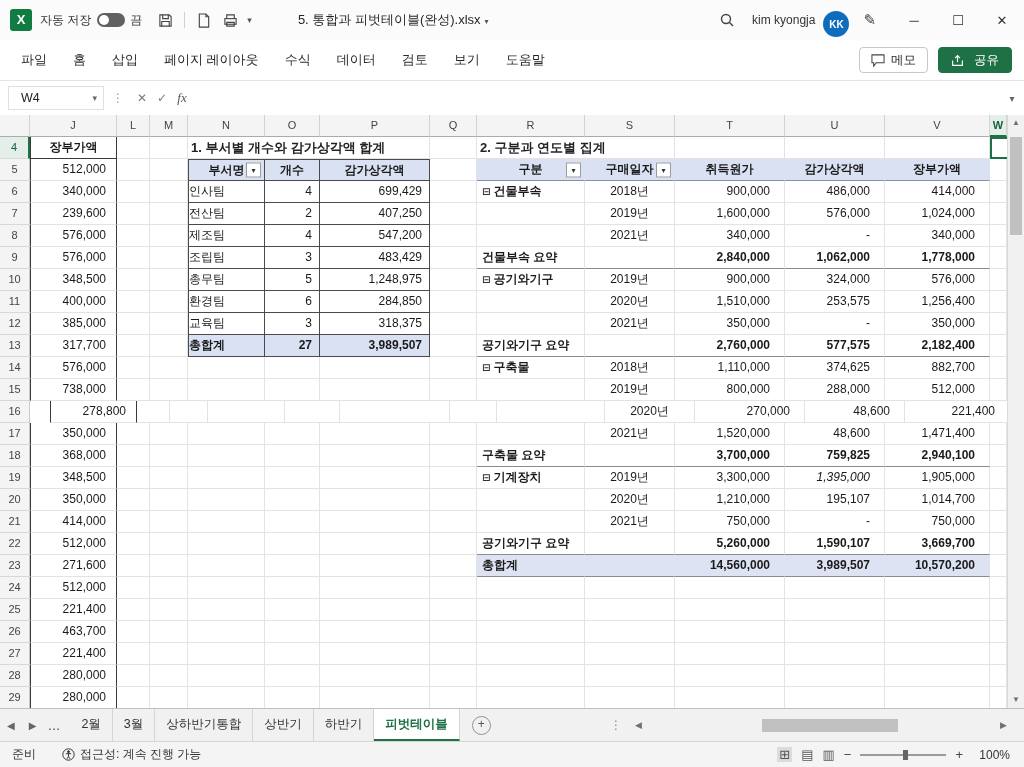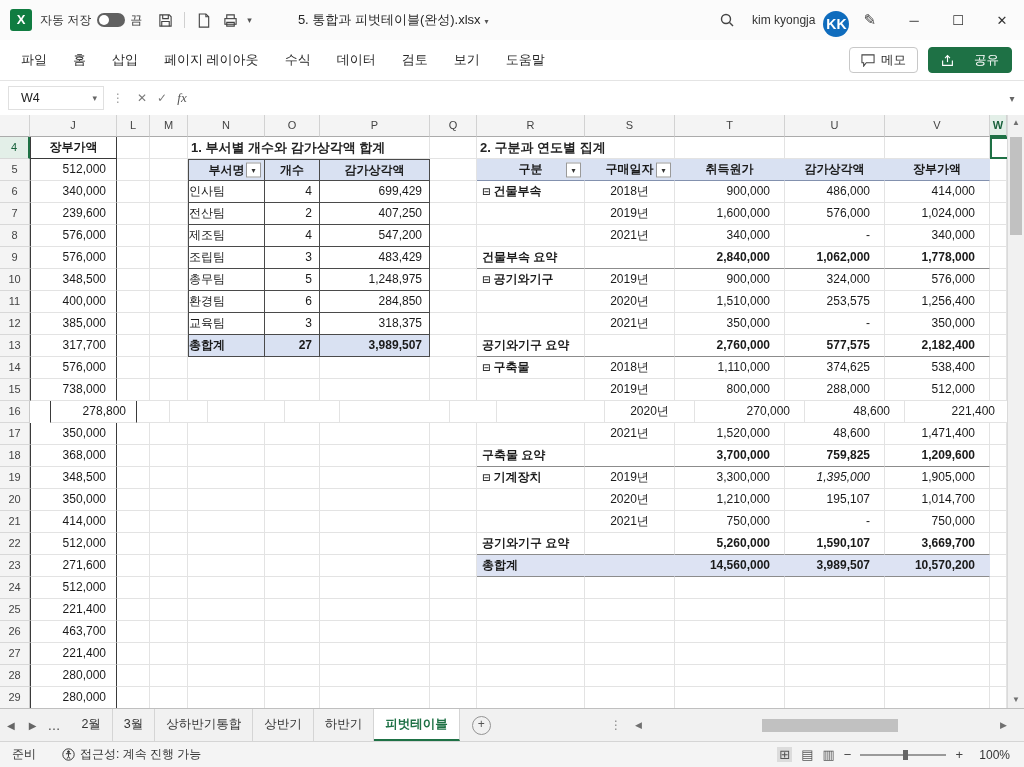--- a/index.html
+++ b/index.html
@@ -14,31 +14,31 @@
   .toggle .knob{position:absolute;left:2px;top:2px;width:10px;height:10px;border-radius:50%;background:#fff;}
   .autosave-state{font-size:12px;color:#333;margin-right:10px;}
   .qat-icon{width:22px;height:22px;display:flex;align-items:center;justify-content:center;color:#444;margin:0 2px;}
   .tb-sep{width:1px;height:16px;background:#D0D0D0;margin:0 6px;}
   .qat-chev{font-size:9px;color:#555;margin:0 4px;}
   .doc-title{font-size:13px;color:#252525;margin-left:42px;white-space:nowrap;}
   .doc-title .dd{font-size:8px;color:#555;margin-left:4px;}
   .tb-spacer{flex:1;}
   .search-icon{margin-right:14px;}
   .user-name{font-size:12px;color:#333;margin-right:8px;}
-  .avatar{width:26px;height:26px;border-radius:50%;background:#0F6CBD;color:#fff;font-size:14px;font-weight:bold;display:flex;align-items:center;justify-content:center;margin-right:14px;margin-top:8px;}
+  .avatar{width:26px;height:26px;border-radius:50%;background:#0F6CBD;color:#fff;font-size:10px;font-weight:bold;display:flex;align-items:center;justify-content:center;margin-right:14px;margin-top:8px;}
   .pen-icon{font-size:15px;color:#444;margin-right:16px;}
   .winbtn{width:44px;height:40px;display:flex;align-items:center;justify-content:center;color:#333;font-size:13px;}
 
   
   .ribbon{height:40px;background:#FFFFFF;display:flex;align-items:center;border-bottom:1px solid #E4E4E4;}
   .rtabs{display:flex;align-items:center;margin-left:8px;}
   .rtab{padding:0 13px;font-size:13px;color:#262626;line-height:38px;white-space:nowrap;}
   .ribbon-right{margin-left:auto;display:flex;align-items:center;margin-right:12px;gap:10px;}
   .memo-btn{display:flex;align-items:center;gap:6px;background:#fff;border:1px solid #C8C8C8;border-radius:4px;height:26px;padding:0 11px;font-size:12.5px;color:#262626;font-family:inherit;}
-  .share-btn{display:flex;align-items:center;gap:20px;background:#1E7145;border:1px solid #1E7145;border-radius:4px;height:26px;padding:0 12px;font-size:12.5px;color:#fff;font-family:inherit;}
+  .share-btn{display:flex;align-items:center;gap:10px;background:#1E7145;border:1px solid #1E7145;border-radius:4px;height:26px;padding:0 12px;font-size:12.5px;color:#fff;font-family:inherit;}
 
   
   .fbar{height:34px;background:#FFFFFF;border-bottom:1px solid #D6D6D6;display:flex;align-items:center;}
   .namebox{width:96px;height:24px;border:1px solid #E0E0E0;margin-left:8px;display:flex;align-items:center;font-size:12.5px;color:#222;padding-left:12px;box-sizing:border-box;}
   .nb-chev{margin-left:auto;margin-right:6px;font-size:9px;color:#666;}
   .fb-dots{color:#9a9a9a;font-size:12px;margin:0 8px;}
   .fb-btn{width:20px;text-align:center;color:#7a7a7a;font-size:12px;}
   .fb-fx{font-style:italic;font-family:"Liberation Serif","DejaVu Serif",serif;color:#555;font-size:13px;}
   .fb-input{flex:1;height:24px;margin-left:10px;}
   .fb-expand{width:24px;text-align:center;color:#666;font-size:10px;}
@@ -388,21 +388,21 @@
           <div class="cell" style="width: 33px;"></div>
           <div class="cell" style="width: 38px;"></div>
           <div class="cell" style="width: 77px;"></div>
           <div class="cell" style="width: 55px;"></div>
           <div class="cell" style="width: 110px;"></div>
           <div class="cell" style="width: 47px;"></div>
           <div class="cell t2 group c0" style="width: 108px;"><span class="collapse">⊟</span>구축물</div>
           <div class="cell t2 group c1" style="width: 90px;">2018년</div>
           <div class="cell t2 group c2 num" style="width: 110px;">1,110,000</div>
           <div class="cell t2 group c3 num" style="width: 100px;">374,625</div>
-          <div class="cell t2 group c4 num" style="width: 105px;">538,400</div>
+          <div class="cell t2 group c4 num" style="width: 105px;">882,700</div>
           <div class="cell" style="width: 17px;"></div>
         </div>
         <div class="grow">
           <div class="rh">15</div>
           <div class="cell jv num" style="width: 87px;">738,000</div>
           <div class="cell" style="width: 33px;"></div>
           <div class="cell" style="width: 38px;"></div>
           <div class="cell" style="width: 77px;"></div>
           <div class="cell" style="width: 55px;"></div>
           <div class="cell" style="width: 110px;"></div>
@@ -452,21 +452,21 @@
           <div class="cell" style="width: 33px;"></div>
           <div class="cell" style="width: 38px;"></div>
           <div class="cell" style="width: 77px;"></div>
           <div class="cell" style="width: 55px;"></div>
           <div class="cell" style="width: 110px;"></div>
           <div class="cell" style="width: 47px;"></div>
           <div class="cell t2 summary c0" style="width: 108px;">구축물 요약</div>
           <div class="cell t2 summary c1" style="width: 90px;"></div>
           <div class="cell t2 summary c2 num" style="width: 110px;">3,700,000</div>
           <div class="cell t2 summary c3 num" style="width: 100px;">759,825</div>
-          <div class="cell t2 summary c4 num" style="width: 105px;">1,209,600</div>
+          <div class="cell t2 summary c4 num" style="width: 105px;">2,940,100</div>
           <div class="cell" style="width: 17px;"></div>
         </div>
         <div class="grow">
           <div class="rh">19</div>
           <div class="cell jv num" style="width: 87px;">348,500</div>
           <div class="cell" style="width: 33px;"></div>
           <div class="cell" style="width: 38px;"></div>
           <div class="cell" style="width: 77px;"></div>
           <div class="cell" style="width: 55px;"></div>
           <div class="cell" style="width: 110px;"></div>

